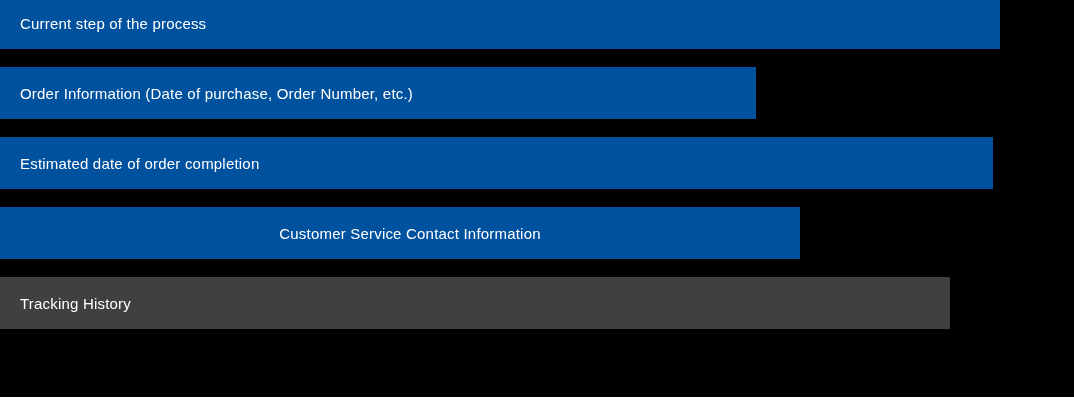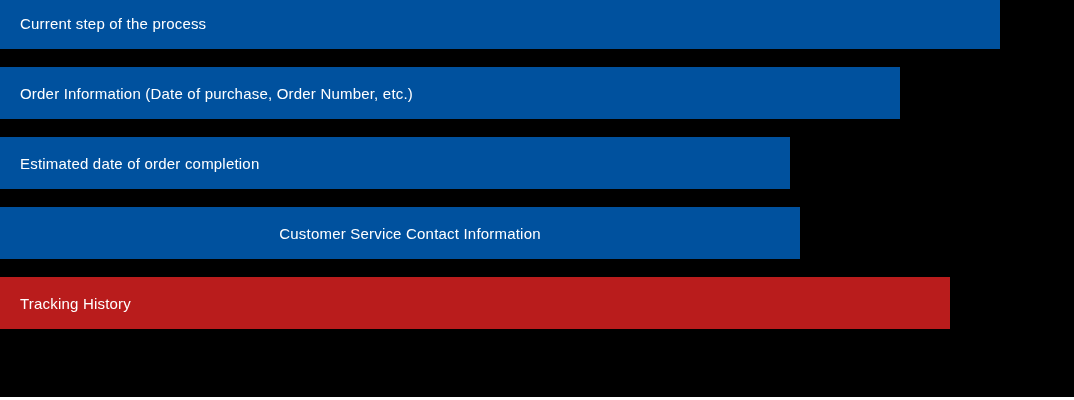--- a/index.html
+++ b/index.html
@@ -40,32 +40,32 @@
 </head>
 <body>
 
 <div id="chart" style="background: rgb(0, 0, 0);">
     <div class="bar-row">
       <div class="bar" style="width: 1000px; background: rgb(0, 81, 158);">
         <span class="bar-label" style="color: rgb(255, 255, 255);">Current step of the process</span>
       </div>
     </div>
     <div class="bar-row">
-      <div class="bar" style="width: 900px; background: rgb(0, 81, 158);">
+      <div class="bar" style="width: 756px; background: rgb(0, 81, 158);">
         <span class="bar-label" style="color: rgb(255, 255, 255);">Order Information (Date of purchase, Order Number, etc.)</span>
       </div>
     </div>
     <div class="bar-row">
-      <div class="bar" style="width: 790px; background: rgb(0, 81, 158);">
+      <div class="bar" style="width: 993px; background: rgb(0, 81, 158);">
         <span class="bar-label" style="color: rgb(255, 255, 255);">Estimated date of order completion</span>
       </div>
     </div>
     <div class="bar-row">
       <div class="bar" style="width: 800px; background: rgb(0, 81, 158); justify-content: center;">
         <span class="bar-label" style="color: rgb(255, 255, 255);">Customer Service Contact Information</span>
       </div>
     </div>
     <div class="bar-row">
-      <div class="bar" style="width: 950px; background: #b91c1c;">
+      <div class="bar" style="width: 950px; background: #404040;">
         <span class="bar-label" style="color: rgb(255, 255, 255);">Tracking History</span>
       </div>
     </div>
   </div>
 
 </body></html>

